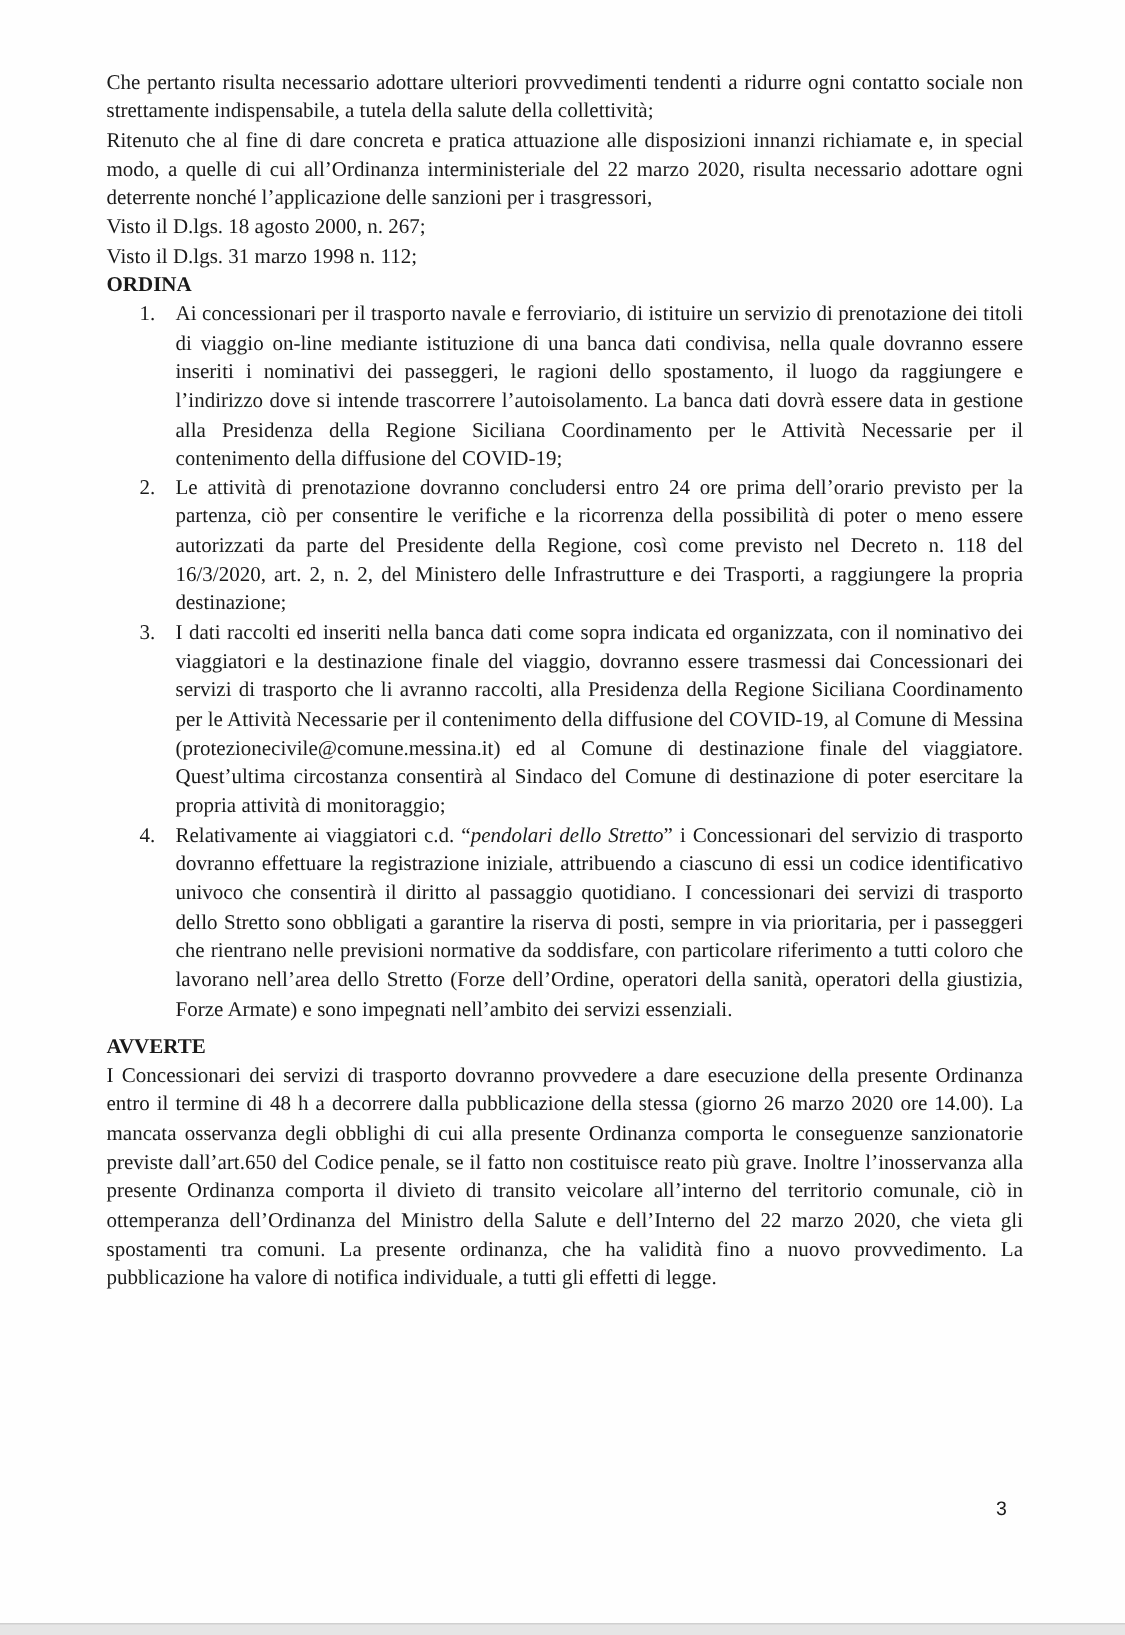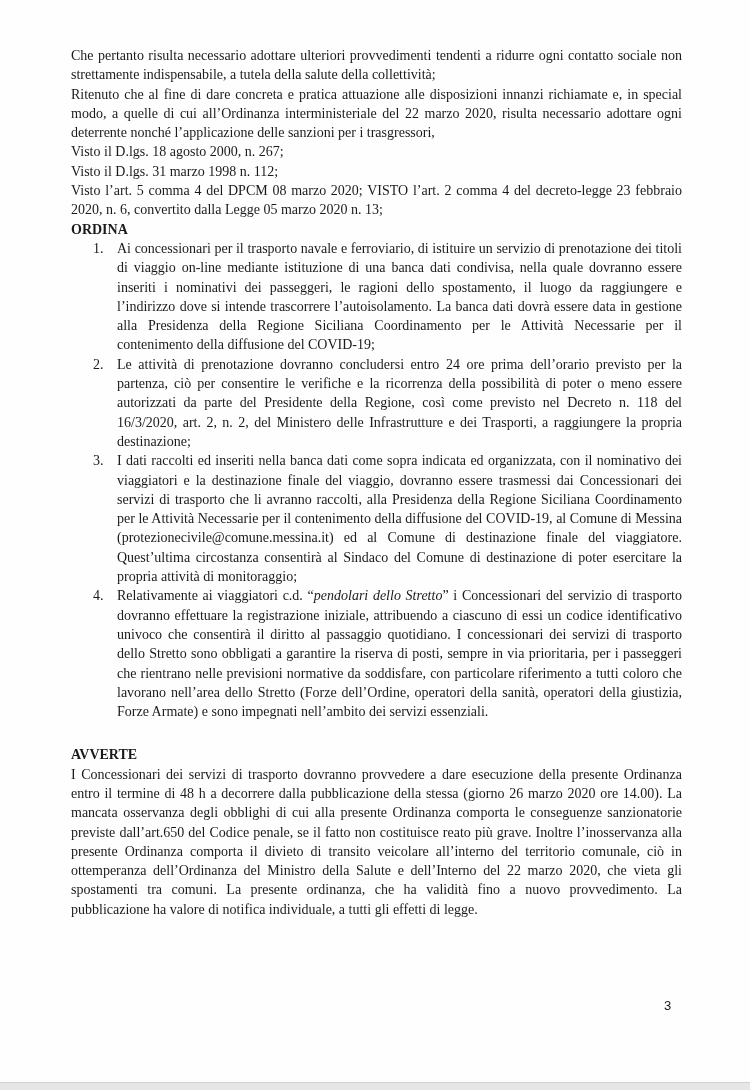--- a/index.html
+++ b/index.html
@@ -45,21 +45,21 @@
       margin: 0;
     }
     b {
       font-weight: normal;
     }
     .heading {
       font-weight: bold;
       margin: 0;
     }
     .heading.avverte {
-      margin-top: 24px;
+      margin-top: 6px;
       font-family: Liberation Serif, serif;
     }
     ol {
       margin: 0;
       padding: 0;
       list-style: none;
     }
     ol li {
       position: relative;
       padding-left: 46px;
@@ -85,21 +85,20 @@
 </head>
 <body>
 
 <div class="page">
   <div class="content">
 
     <p><b></b><span>Che pertanto risulta necessario adottare ulteriori provvedimenti tendenti a ridurre ogni contatto sociale non strettamente indispensabile, a tutela della salute della collettività;</span></p>
     <p><b>Ritenuto</b><span> che al fine di dare concreta e pratica attuazione alle disposizioni innanzi richiamate e, in special modo, a quelle di cui all’Ordinanza interministeriale del 22 marzo 2020, risulta necessario adottare ogni deterrente nonché l’applicazione delle sanzioni per i trasgressori,</span></p>
     <p><b>Visto</b><span> il D.lgs. 18 agosto 2000, n. 267;</span></p>
     <p><b>Visto</b><span> il D.lgs. 31 marzo 1998 n. 112;</span></p>
-    <p><b>Visto</b><span> l’art. 5 comma 4 del DPCM 08 marzo 2020; VISTO l’art. 2 comma 4 del decreto-legge 23 febbraio 2020, n. 6, convertito dalla Legge 05 marzo 2020 n. 13;</span></p>
 
     <p class="heading">ORDINA</p>
 
     <ol>
       <li>
         <span class="num">1.</span>
         <span>Ai concessionari per il trasporto navale e ferroviario, di istituire un servizio di prenotazione dei titoli di viaggio on-line mediante istituzione di una banca dati condivisa, nella quale dovranno essere inseriti i nominativi dei passeggeri, le ragioni dello spostamento, il luogo da raggiungere e l’indirizzo dove si intende trascorrere l’autoisolamento. La banca dati dovrà essere data in gestione alla Presidenza della Regione Siciliana Coordinamento per le Attività Necessarie per il contenimento della diffusione del COVID-19;</span>
       </li>
       <li>
         <span class="num">2.</span>

